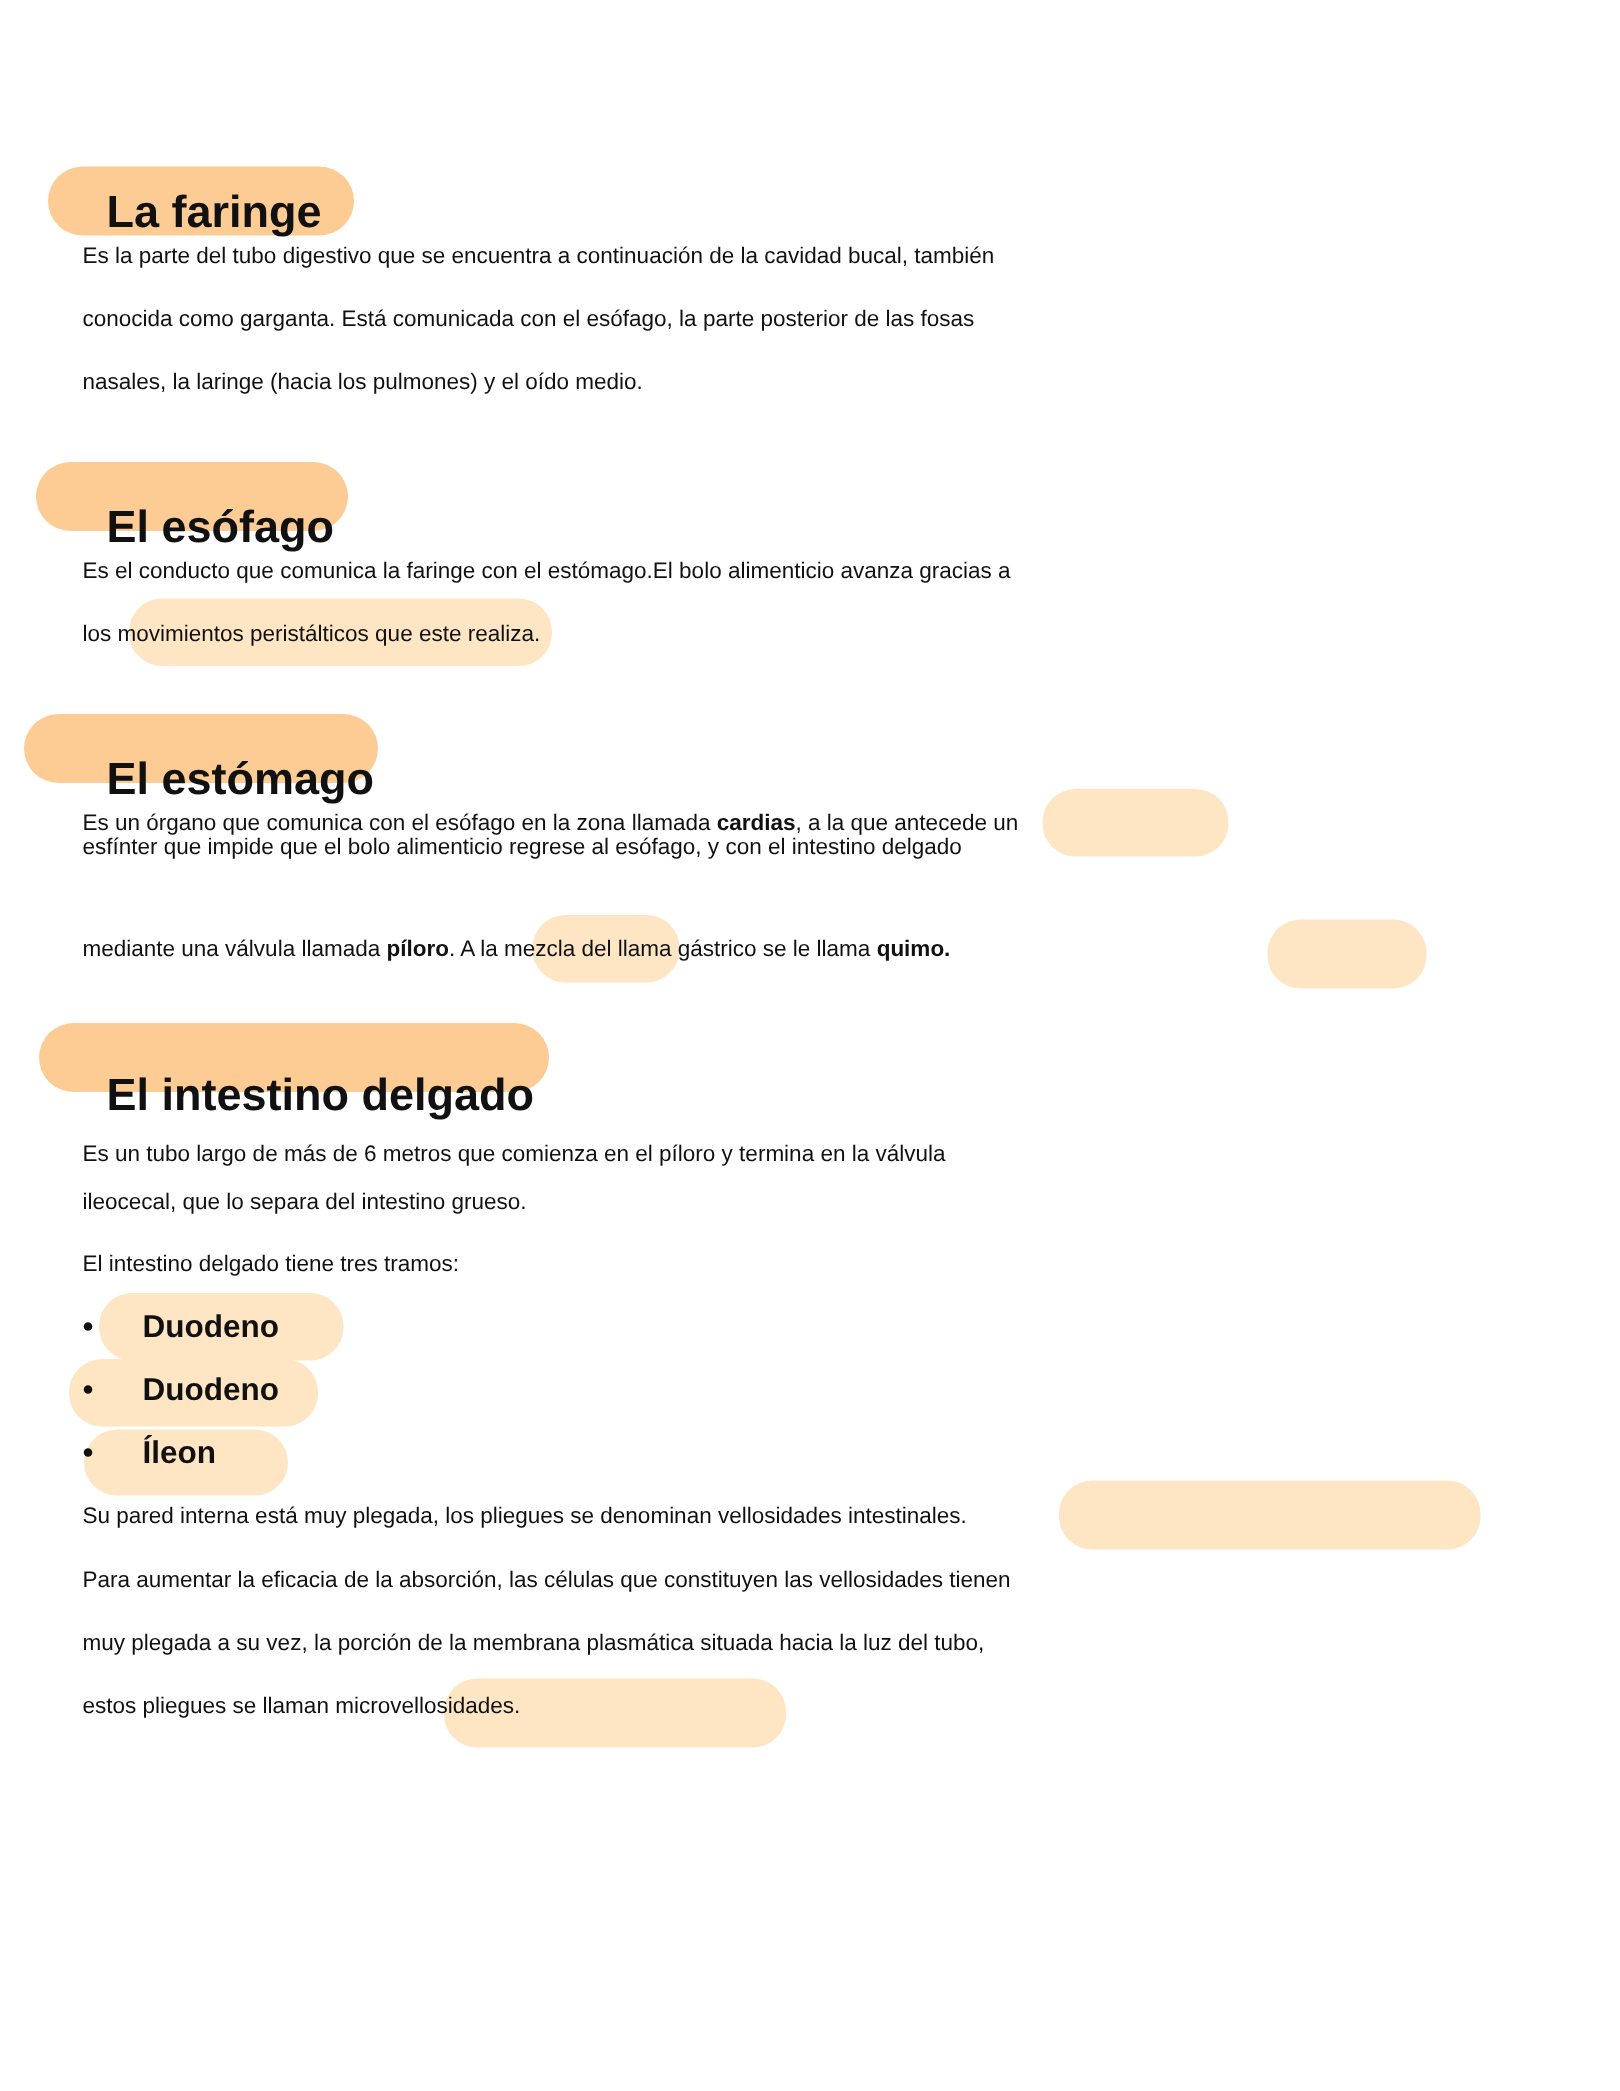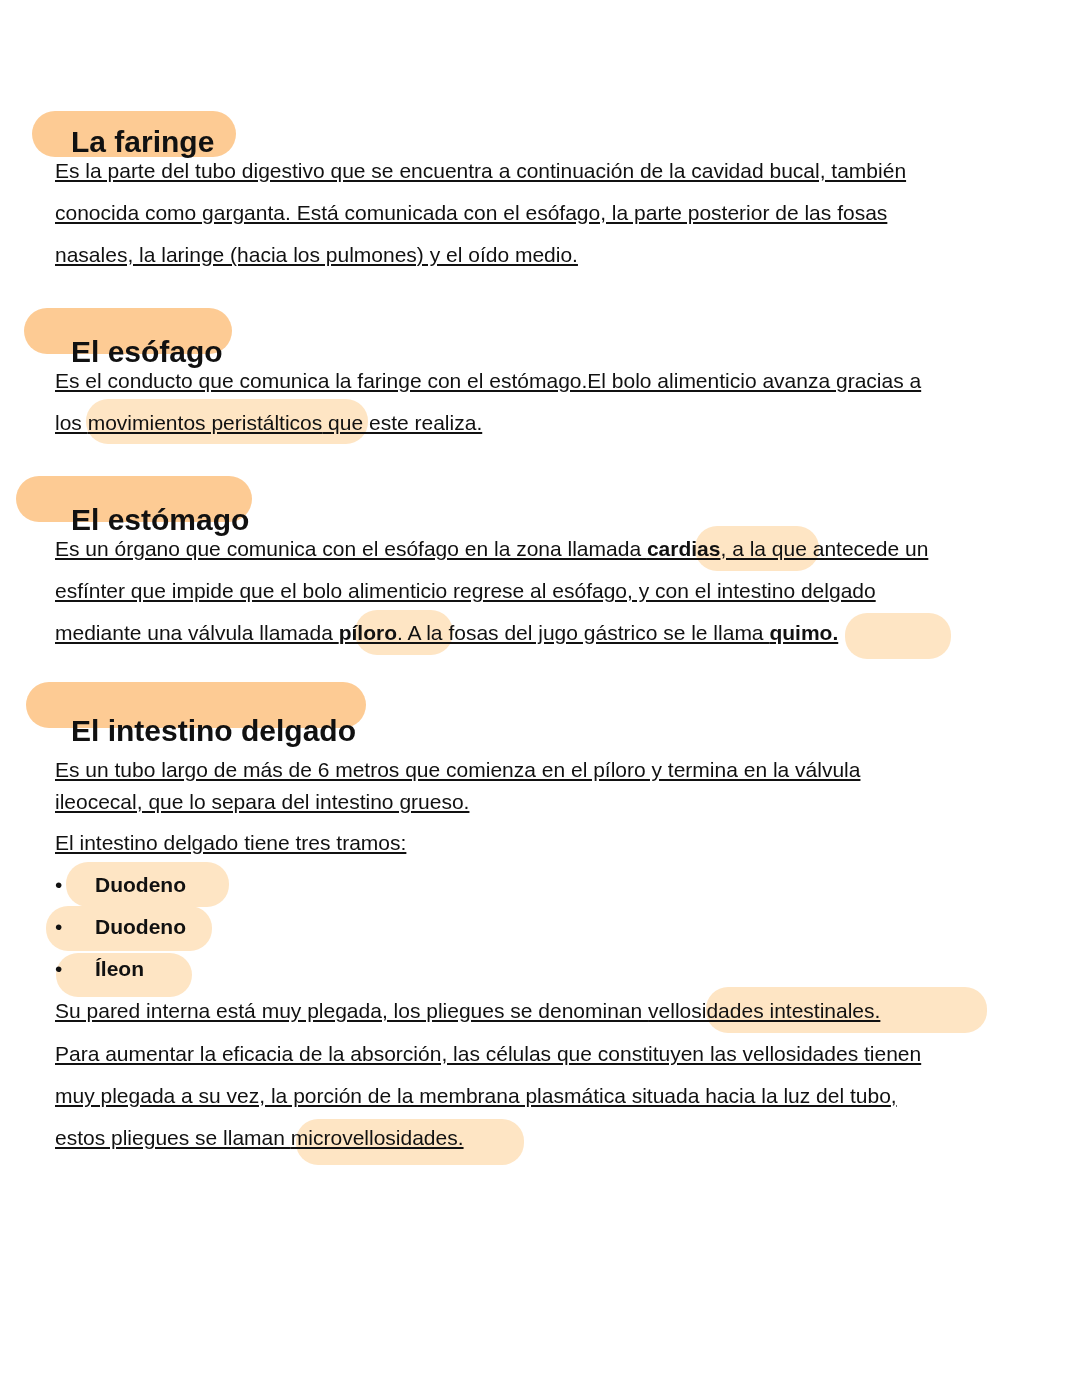--- a/index.html
+++ b/index.html
@@ -2,22 +2,22 @@
 <html><head>
 <meta charset="utf-8">
 <style>
   html, body { margin: 0; padding: 0; background: #ffffff; }
   body { width: 1080px; height: 1394px; position: relative; overflow: hidden;
          font-family: "Liberation Sans", sans-serif; color: #111111; }
   .hl-strong { position: absolute; background: #fdcb94; border-radius: 24px; z-index: 0; }
   .hl-soft { position: absolute; background: #fee5c4; border-radius: 22px; z-index: 0; }
   .h { position: absolute; left: 55px; font-weight: bold; font-size: 30px; line-height: 36px;
        margin: 16px; z-index: 1; white-space: nowrap; }
-  .line { position: absolute; left: 55px; font-size: 21px; line-height: 28px; z-index: 1;
-          white-space: nowrap; text-decoration: underline; }
+  .line { position: absolute; left: 55px; font-size: 15px; line-height: 28px; z-index: 1;
+          white-space: nowrap; }
   .line b { font-weight: bold; }
   .bullet { position: absolute; left: 55px; font-size: 21px; line-height: 28px; z-index: 1; }
   .bullet-label { position: absolute; left: 95px; font-size: 21px; line-height: 28px;
                   font-weight: bold; z-index: 1; white-space: nowrap; }
 </style>
 </head>
 <body>
 
 <div class="hl-strong" style="left:32px; top:111px; width:204px; height:46px;"></div>
 <div class="hl-strong" style="left:24px; top:308px; width:208px; height:46px;"></div>
@@ -47,23 +47,23 @@
   <div class="line" style="top:409px;">
     <span>los </span><span>movimientos peristálticos</span><span> que este realiza.</span>
   </div>
 </section>
 
 <section>
   <h2 class="h" style="top:486px;text-align:right;">El estómago</h2>
   <div class="line" style="top:535px;">
     <span>Es un órgano que comunica con el esófago en la zona llamada </span><b>cardias</b><span>, a la que antecede un</span>
   </div>
-  <div class="line" style="top:577px;">esfínter que impide que el bolo alimenticio regrese al esófago, y con el intestino delgado</div>
+  <div class="line" style="top:551px;">esfínter que impide que el bolo alimenticio regrese al esófago, y con el intestino delgado</div>
   <div class="line" style="top:619px;">
-    <span>mediante una válvula llamada </span><b>píloro</b><span>. A la fosas del jugo gástrico se le llama </span><b>quimo.</b>
+    <span>mediante una válvula llamada </span><b>píloro</b><span>. A la mezcla del llama gástrico se le llama </span><b>quimo.</b>
   </div>
 </section>
 
 <section>
   <h2 class="h" style="top:697px;">El intestino delgado</h2>
   <div class="line" style="top:746px;margin-top:10px;">Es un tubo largo de más de 6 metros que comienza en el píloro y termina en la válvula</div>
   <div class="line" style="top:788px;">ileocecal, que lo separa del intestino grueso.</div>
   <div class="line" style="top:829px;">El intestino delgado tiene tres tramos:</div>
 
   <div>

